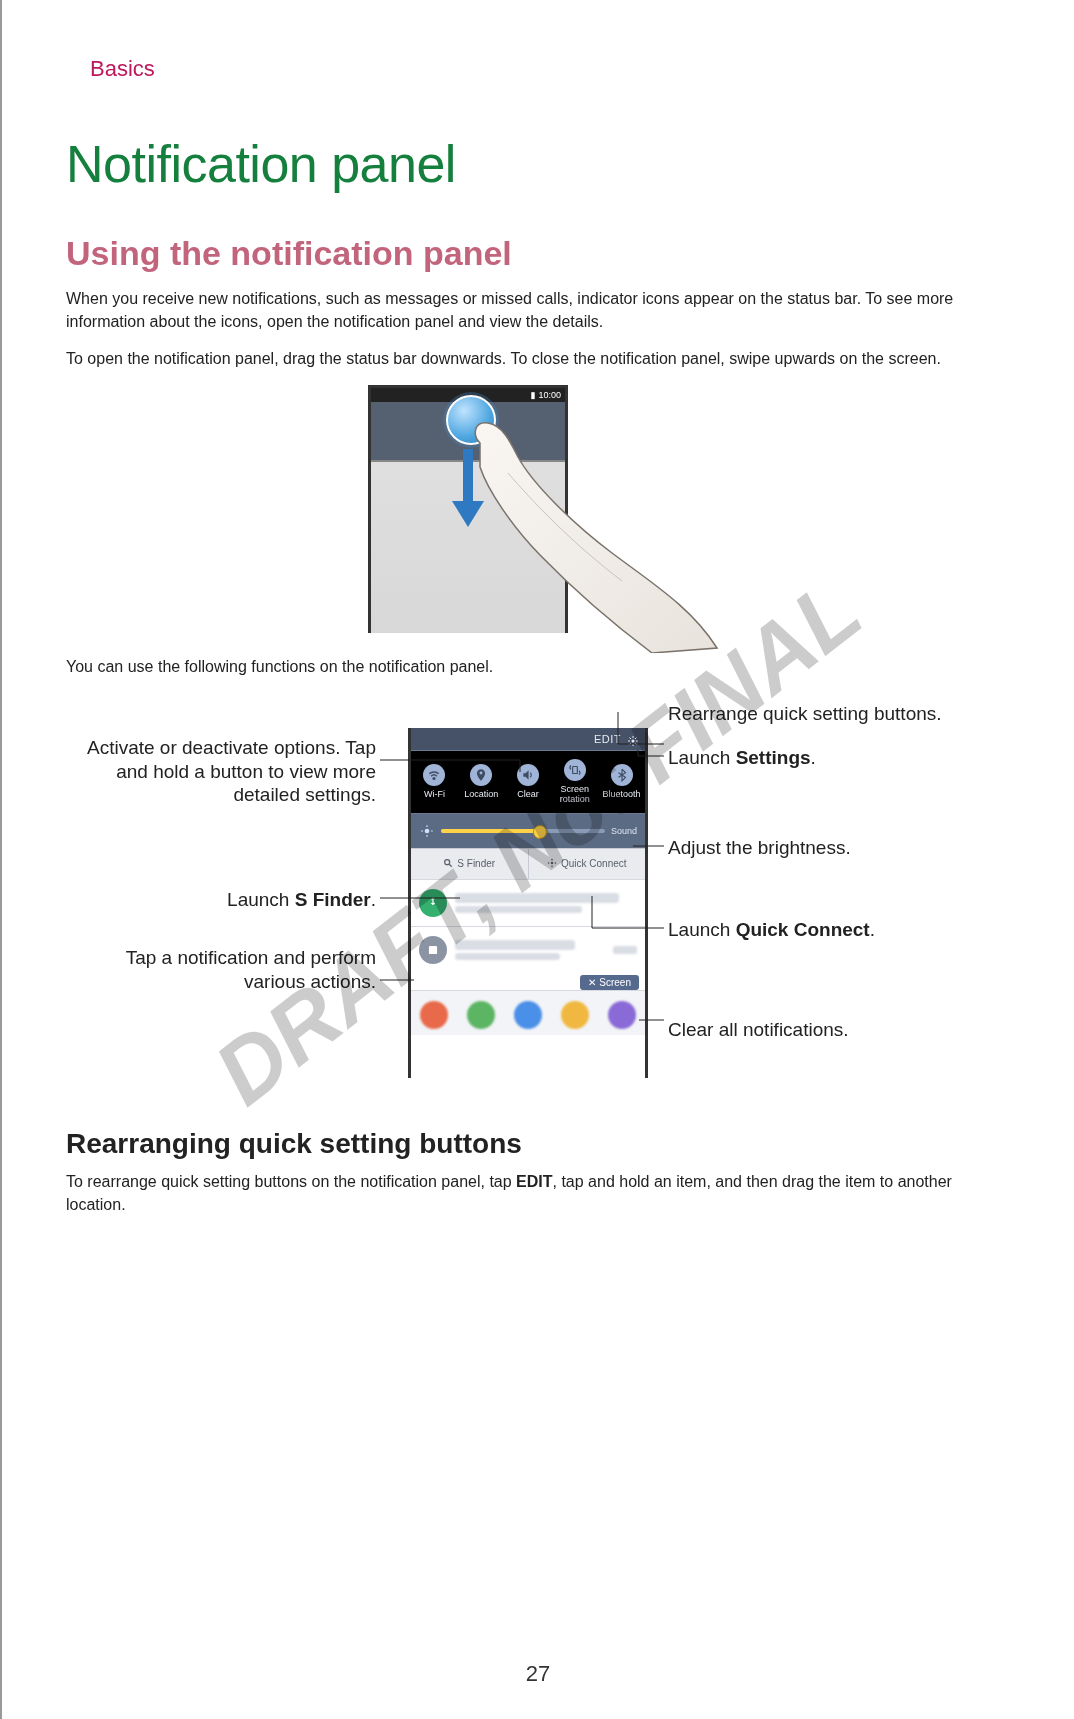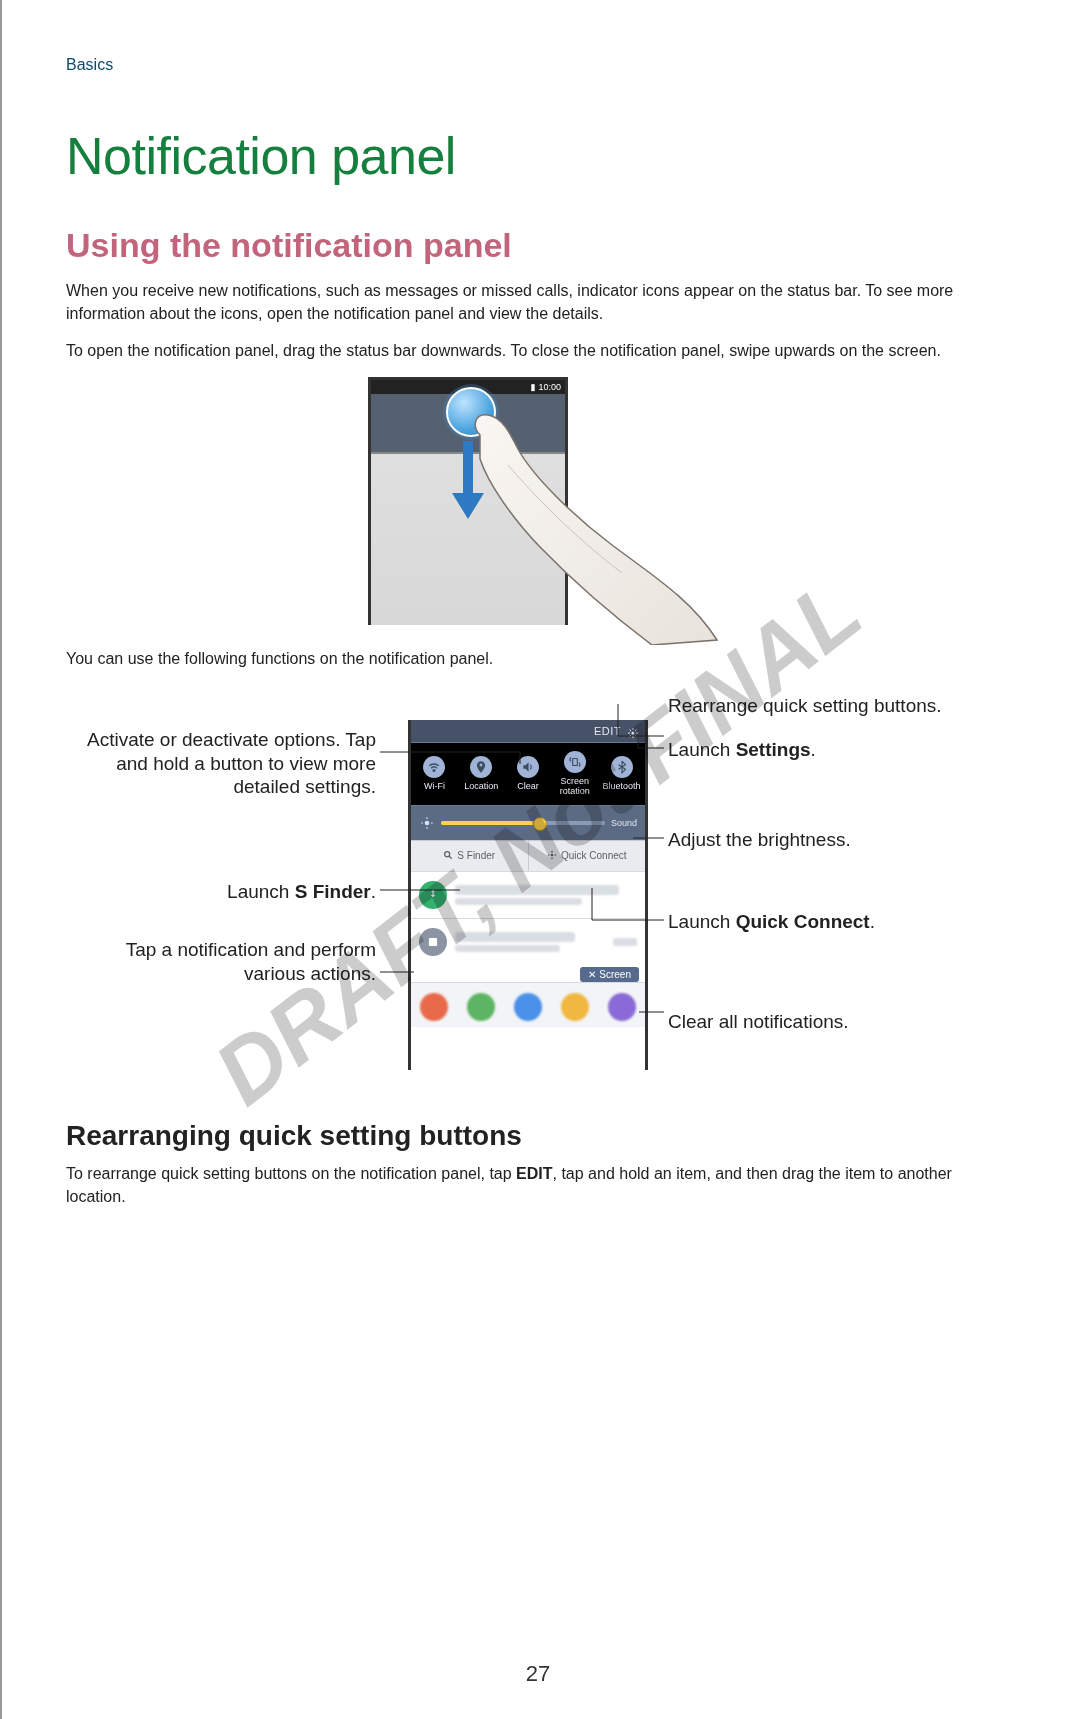--- a/index.html
+++ b/index.html
@@ -15,23 +15,24 @@
   }
   .page {
     box-sizing: border-box;
     width: 1074px;
     height: 1719px;
     padding: 56px 64px 40px 64px;
     border-left: 2px solid #999;
     position: relative;
   }
   .header {
-    font-size: 16px;
-    color: #0c4a6e;
+    font-size: 22px;
+    color: #be185d;
     margin-bottom: 52px;
+    margin-left: 24px;
   }
   h1.title {
     font-size: 52px;
     font-weight: 400;
     color: #15803d;
     margin: 13px 0 40px 0;
     letter-spacing: -0.5px;
   }
   h2.subtitle {
     font-size: 34px;

